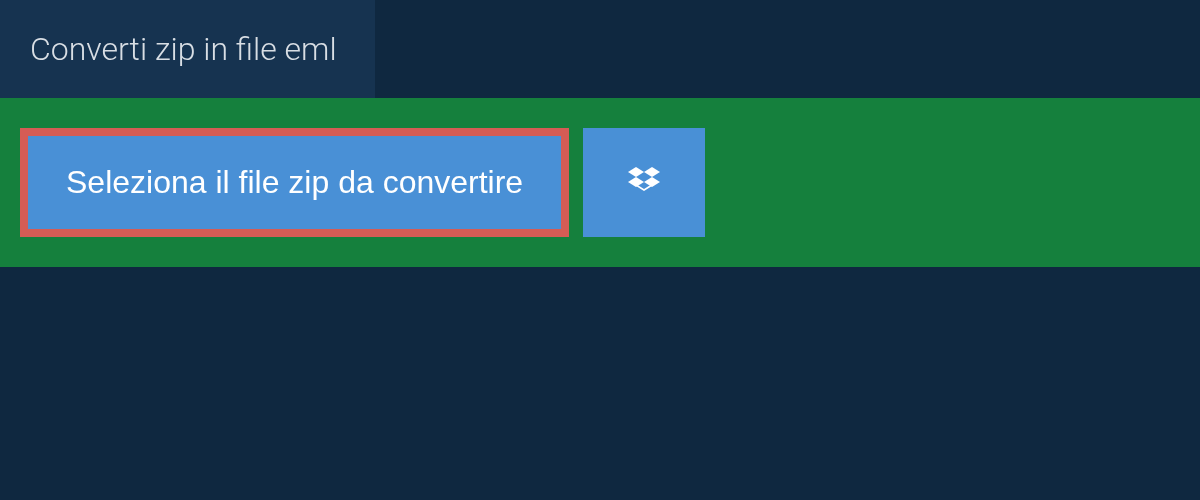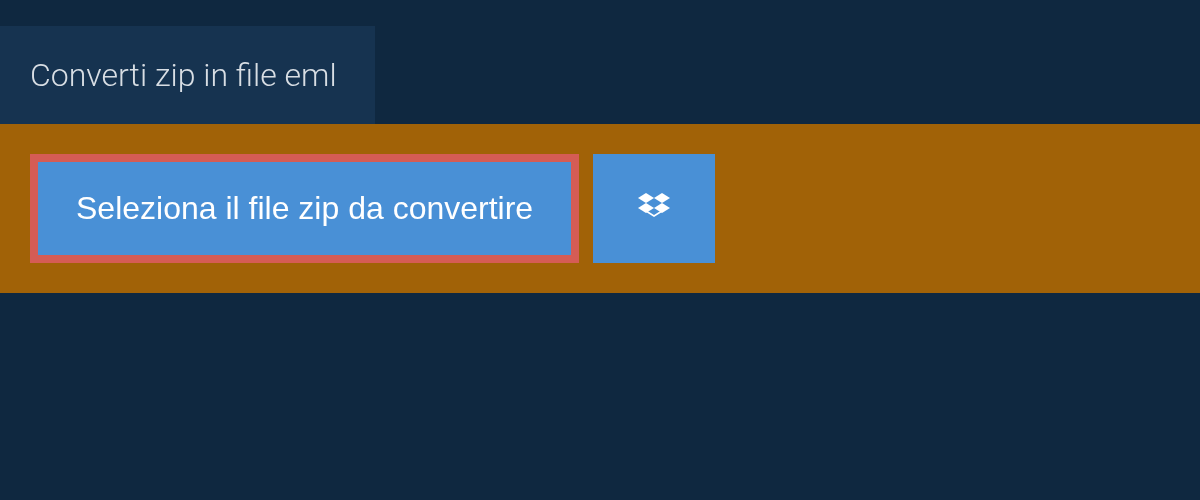--- a/index.html
+++ b/index.html
@@ -14,25 +14,24 @@
       font-family: -apple-system, BlinkMacSystemFont, "Segoe UI", Roboto, Helvetica, Arial, sans-serif;
       overflow: hidden;
     }
     .tab {
       display: inline-block;
       background-color: #163350;
       color: #d8dee4;
       font-size: 32px;
       font-weight: 300;
       padding: 30px 38px 30px 30px;
-      margin-top: 26px;
     }
     .main-panel {
-      background-color: #a16207;
-      padding: 30px 30px 30px 30px;
+      background-color: #15803d;
+      padding: 30px 30px 30px 20px;
     }
     .button-row {
       display: flex;
       gap: 14px;
       align-items: stretch;
     }
     .select-button {
       background-color: #4990d6;
       color: #ffffff;
       border: 8px solid #d55c55;

